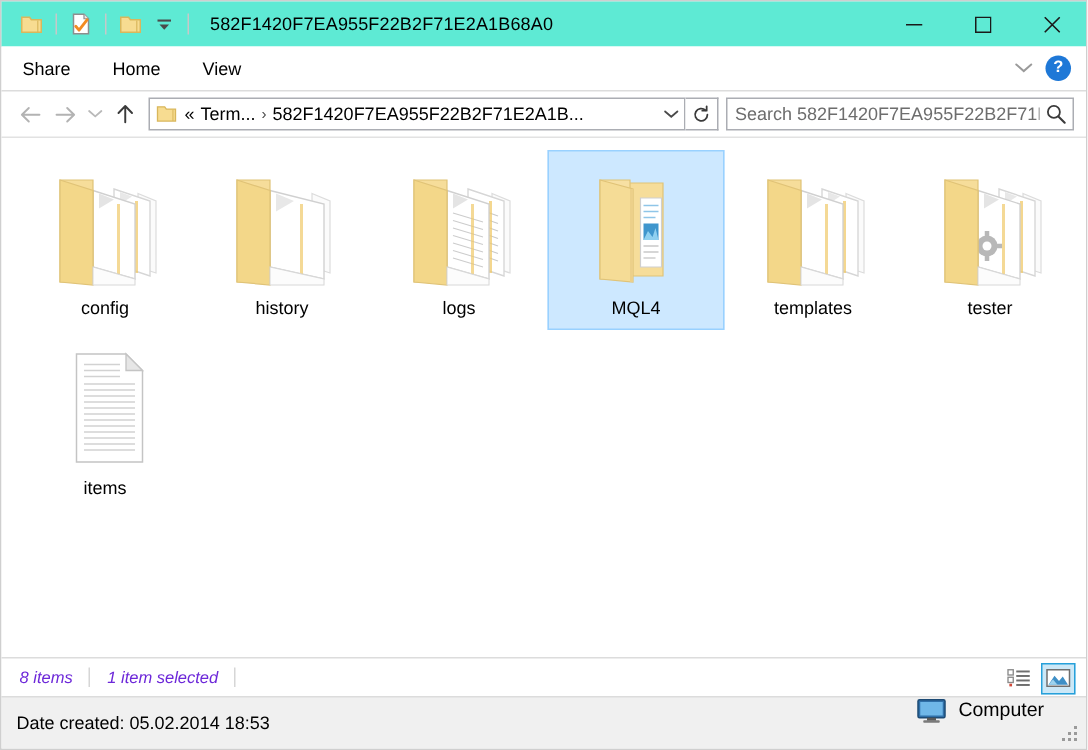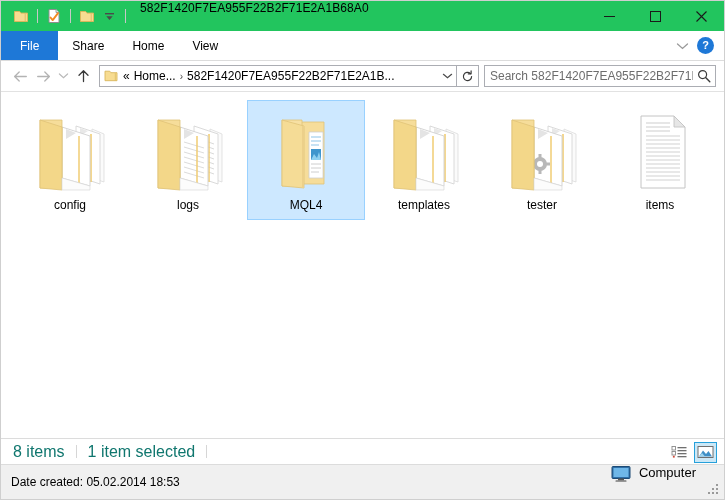--- a/index.html
+++ b/index.html
@@ -21,22 +21,23 @@
     background: #ffffff;
     display: flex;
     flex-direction: column;
     box-sizing: border-box;
     border: 1px solid #cfcfcf;
   }
 
   
   .titlebar {
     height: 30px;
-    background: #22c55e;
-    display: flex;
+    background: #5eead4;
+    display: flex;
+    align-items: center;
     flex: 0 0 auto;
     position: relative;
   }
   .qat {
     display: flex;
     align-items: center;
     padding-left: 9px;
     height: 30px;
   }
   .qat-btn {
@@ -278,23 +279,24 @@
     flex: 0 0 auto;
     border-top: 1px solid #dcdcdc;
     display: flex;
     align-items: center;
     background: #ffffff;
     padding-left: 12px;
     box-sizing: border-box;
     position: relative;
   }
   .status-txt {
-    font-size: 16px;
-    color: #0f766e;
+    font-size: 11px;
+    color: #6d28d9;
     white-space: nowrap;
+    font-style: italic;
   }
   .status-sep {
     width: 1px;
     height: 13px;
     background: #d6d6d6;
     margin: 0 11px;
   }
   .view-btns {
     position: absolute;
     right: 7px;
@@ -414,21 +416,20 @@
       </div>
       <div class="wc-btn wc-close">
         <svg width="11" height="11" viewBox="0 0 11 11">
             <path d="M0.5 0.5l10 10M10.5 0.5l-10 10" stroke="#1a1a1a" stroke-width="1.1"></path>
           </svg>
       </div>
     </div>
   </div>
 
   <div class="ribbon">
-    <div class="tab file">File</div>
     <div class="tab">Share</div>
     <div class="tab">Home</div>
     <div class="tab">View</div>
     <div class="ribbon-right">
       <div>
         <svg width="13" height="9" viewBox="0 0 13 9">
             <path d="M1.5 2l5 4.4L11.5 2" fill="none" stroke="#9a9a9a" stroke-width="1.3" stroke-linecap="round"></path>
           </svg>
       </div>
       <div class="help-icon">?</div>
@@ -458,21 +459,21 @@
     </div>
 
     <div class="crumbbox">
       <span class="crumb-folder">
         <svg width="15" height="14" viewBox="0 0 15 14">
           <path d="M1 2.2h4.8l1.1 1.5h6.1v8H1z" fill="#f7dc91" stroke="#d9b75c" stroke-width="0.9"></path>
           <path d="M11.3 4.2v7.5" stroke="#d9b75c" stroke-width="0.7" fill="none"></path>
         </svg>
       </span>
       <span class="crumb-txt">«</span>
-      <span class="crumb-txt" style="padding-left:4px">Home...</span>
+      <span class="crumb-txt" style="padding-left:4px">Term...</span>
       <span class="crumb-chev">›</span>
       <span class="crumb-txt">582F1420F7EA955F22B2F71E2A1B...</span>
       <span class="crumb-drop">
         <svg width="11" height="8" viewBox="0 0 11 8">
             <path d="M1.4 2.3l4.1 3.5L9.6 2.3" fill="none" stroke="#4a4a4a" stroke-width="1.2" stroke-linecap="round"></path>
           </svg>
       </span>
     </div>
     <div class="refresh-btn">
       <svg width="13" height="13" viewBox="0 0 13 13">
@@ -506,20 +507,34 @@
             <path d="M46 24 L48 24 L48 72 L46 72 Z" fill="#f0c96a" opacity="0.7"></path>
             <path d="M34 17 L44 21 L34 27 Z" fill="#e4e4e4"></path>
             <path d="M8 8 L30 8 L30 76 L8 76 Z" fill="#f6dd9a" stroke="#e0c377" stroke-width="0.8"></path>
             <path d="M8 8 L30 15 L30 78 L8 76 Z" fill="#f3d789" stroke="#e0c377" stroke-width="0.8"></path>
             <path d="M30 66 L58 74 L58 78 L30 78 Z" fill="#fcfcfc" stroke="#d8d8d8" stroke-width="0.7"></path>
           </svg>
         </div>
         <div class="label">config</div>
       </div>
 
+      <div class="item">
+        <div class="ico-wrap">
+          <svg width="76" height="80" viewBox="0 0 76 80">
+            <path d="M58 17 L70 22 L70 70 L58 66 Z" fill="#fbfbfb" stroke="#dcdcdc" stroke-width="0.8"></path>
+            <path d="M30 15 L66 24 L66 74 L30 66 Z" fill="#ffffff" stroke="#d0d0d0" stroke-width="0.9"></path>
+            <path d="M50 24 L52 24 L52 72 L50 72 Z" fill="#f0c96a" opacity="0.7"></path>
+            <path d="M34 17 L46 22 L34 29 Z" fill="#e8e8e8"></path>
+            <path d="M8 8 L30 8 L30 76 L8 76 Z" fill="#f6dd9a" stroke="#e0c377" stroke-width="0.8"></path>
+            <path d="M8 8 L30 15 L30 78 L8 76 Z" fill="#f3d789" stroke="#e0c377" stroke-width="0.8"></path>
+            <path d="M30 66 L66 74 L66 78 L30 78 Z" fill="#fcfcfc" stroke="#d8d8d8" stroke-width="0.7"></path>
+          </svg>
+        </div>
+        <div class="label">history</div>
+      </div>
 
       <div class="item">
         <div class="ico-wrap">
           <svg width="76" height="80" viewBox="0 0 76 80">
             <path d="M60 17 L72 22 L72 70 L60 66 Z" fill="#fbfbfb" stroke="#dcdcdc" stroke-width="0.8"></path>
             <path d="M44 14 L68 22 L68 72 L44 64 Z" fill="#ffffff" stroke="#d6d6d6" stroke-width="0.9"></path>
             <g stroke="#c9c9c9" stroke-width="0.7">
               <path d="M50 27 L64 32"></path>
                 <path d="M50 32 L64 37"></path>
                 <path d="M50 37 L64 42"></path>

